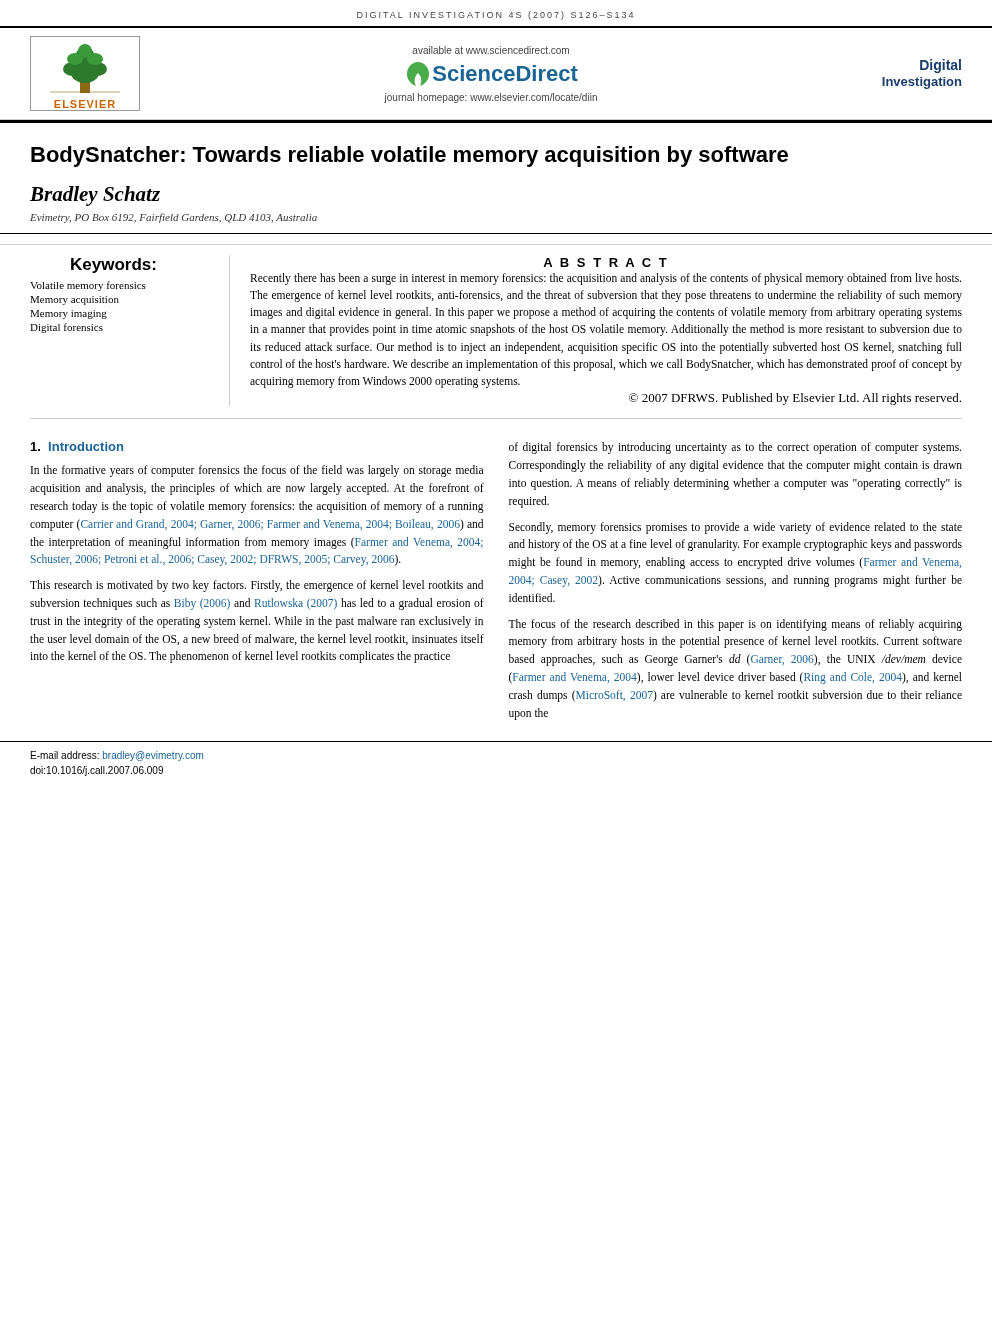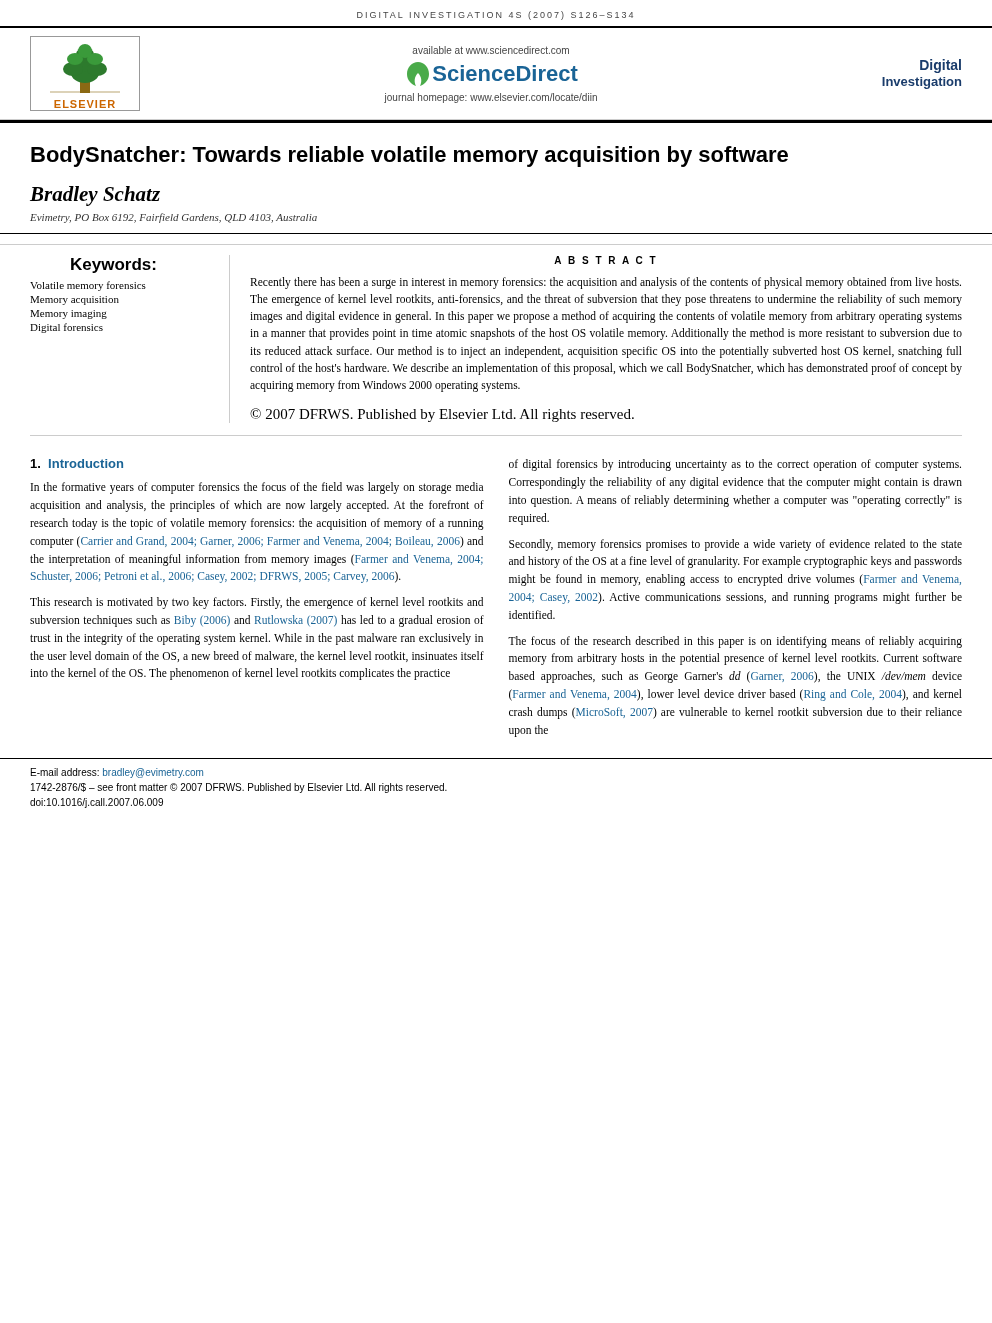--- a/index.html
+++ b/index.html
@@ -155,39 +155,38 @@
       margin-bottom: 4px;
       color: #000;
       padding-left: 40px;
     }
     .keyword-item {
       font-size: 11px;
       color: #000;
       margin-bottom: 2px;
     }
     .abstract-label {
-      font-size: 10px;
+      font-size: 13px;
       font-family: Arial, sans-serif;
       letter-spacing: 2px;
       text-align: center;
       font-weight: bold;
-      margin-bottom: 8px;
       color: #000;
     }
     .abstract-text {
       font-size: 11.5px;
       line-height: 1.5;
       color: #000;
       text-align: justify;
     }
     .copyright-line {
-      font-size: 15px;
-      color: #000;
-      text-align: left;
-      margin-top: 12px;
+      font-size: 13px;
+      color: #000;
+      text-align: right;
+      margin-top: 0;
     }
     
     .main-body {
       padding: 20px 30px 10px;
     }
     .two-col-body {
       display: flex;
       gap: 25px;
     }
     .body-left {
@@ -332,17 +331,16 @@
         <p class="body-text">Secondly, memory forensics promises to provide a wide variety of evidence related to the state and history of the OS at a fine level of granularity. For example cryptographic keys and passwords might be found in memory, enabling access to encrypted drive volumes (<span class="link-text">Farmer and Venema, 2004; Casey, 2002</span>). Active communications sessions, and running programs might further be identified.</p>
         <p class="body-text">The focus of the research described in this paper is on identifying means of reliably acquiring memory from arbitrary hosts in the potential presence of kernel level rootkits. Current software based approaches, such as George Garner's <i>dd</i> (<span class="link-text">Garner, 2006</span>), the UNIX <i>/dev/mem</i> device (<span class="link-text">Farmer and Venema, 2004</span>), lower level device driver based (<span class="link-text">Ring and Cole, 2004</span>), and kernel crash dumps (<span class="link-text">MicroSoft, 2007</span>) are vulnerable to kernel rootkit subversion due to their reliance upon the</p>
       </div>
     </div>
   </div>
 
   <div class="footer-section">
     <div class="footer-text">
       <span>E-mail address:</span>&nbsp;<span class="footer-link">bradley@evimetry.com</span>
     </div>
-    <div class="footer-text">1742-2876/$ – see front matter © 2007 DFRWS. Published by Elsevier Ltd. All rights reserved.</div>
     <div class="footer-text">doi:10.1016/j.call.2007.06.009</div>
   </div>
 
 </div>
 
 </body></html>

